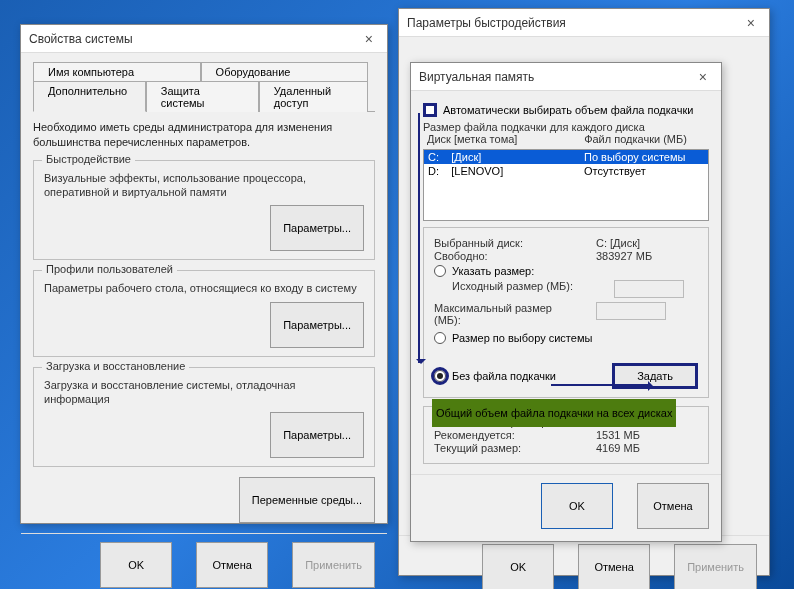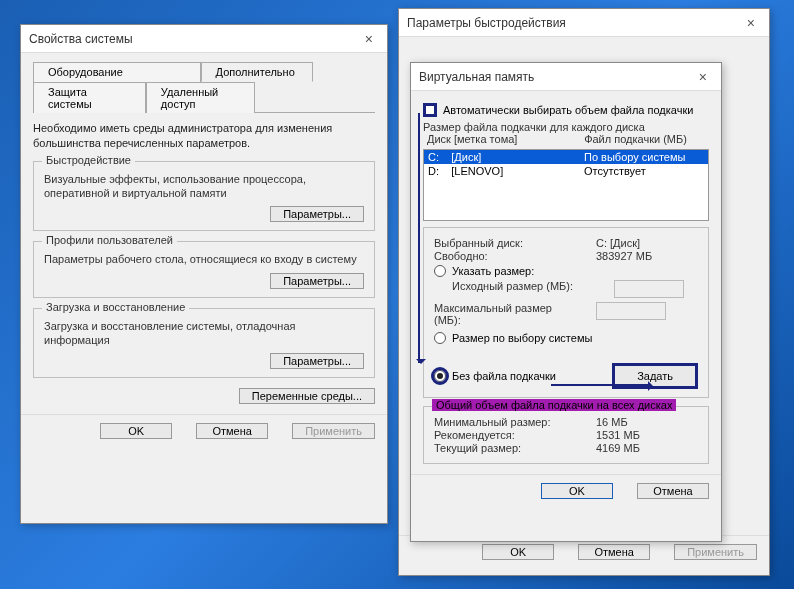--- a/index.html
+++ b/index.html
@@ -75,21 +75,21 @@
     background: #f0f0f0;
     padding: 0 4px;
     font-size: 11px;
     color: #333;
   }
   .gtext { color: #333; margin-bottom: 6px; line-height: 1.3; }
   .right-row { display: flex; justify-content: flex-end; }
   .btn {
     border: 1px solid #999;
     background: #e9e9e9;
-    padding: 1px 12px;
+    padding: 16px 12px;
     font-size: 11px;
     cursor: pointer;
     min-width: 72px;
     text-align: center;
   }
   .btn-row {
     display: flex;
     gap: 24px;
     justify-content: flex-end;
     padding: 8px 12px;
@@ -171,20 +171,21 @@
 </head>
 <body>
 
 <div class="window" style="left:20px; top:24px; width:368px; height:500px;">
   <div class="titlebar">
     <span>Свойства системы</span>
     <span class="close-x">×</span>
   </div>
   <div class="body">
     <div class="tabs">
+      <div class="tab" style="width:49%">Имя компьютера</div>
       <div class="tab" style="width:49%">Оборудование</div>
       <div class="tab row2 active" style="width:33%">Дополнительно</div>
       <div class="tab row2" style="width:33%">Защита системы</div>
       <div class="tab row2" style="width:32%">Удаленный доступ</div>
     </div>
     <div class="desc">Необходимо иметь среды администратора для изменения большинства перечисленных параметров.</div>
 
     <div class="groupbox">
       <div class="legend">Быстродействие</div>
       <div class="gtext">Визуальные эффекты, использование процессора, оперативной и виртуальной памяти</div>
@@ -294,21 +295,21 @@
           <span class="radio boxed">
               <span class="dot"></span>
             </span>
           <span>Без файла подкачки</span>
         </div>
         <div class="set-btn">Задать</div>
       </div>
     </div>
 
     <div style="border:1px solid #bfbfbf;padding:8px 10px;margin-top:8px;position:relative;">
-      <div style="position:absolute;top:-8px;left:8px;background:#a21caf;padding:0 4px;">Общий объем файла подкачки на всех дисках</div>
+      <div style="position:absolute;top:-8px;left:8px;background:#4d7c0f;padding:8px 4px;">Общий объем файла подкачки на всех дисках</div>
       <div class="kv">
           <div class="k">Минимальный размер:</div>
           <div class="v">16 МБ</div>
         </div>
       <div class="kv">
           <div class="k">Рекомендуется:</div>
           <div class="v">1531 МБ</div>
         </div>
       <div class="kv">
           <div class="k">Текущий размер:</div>

